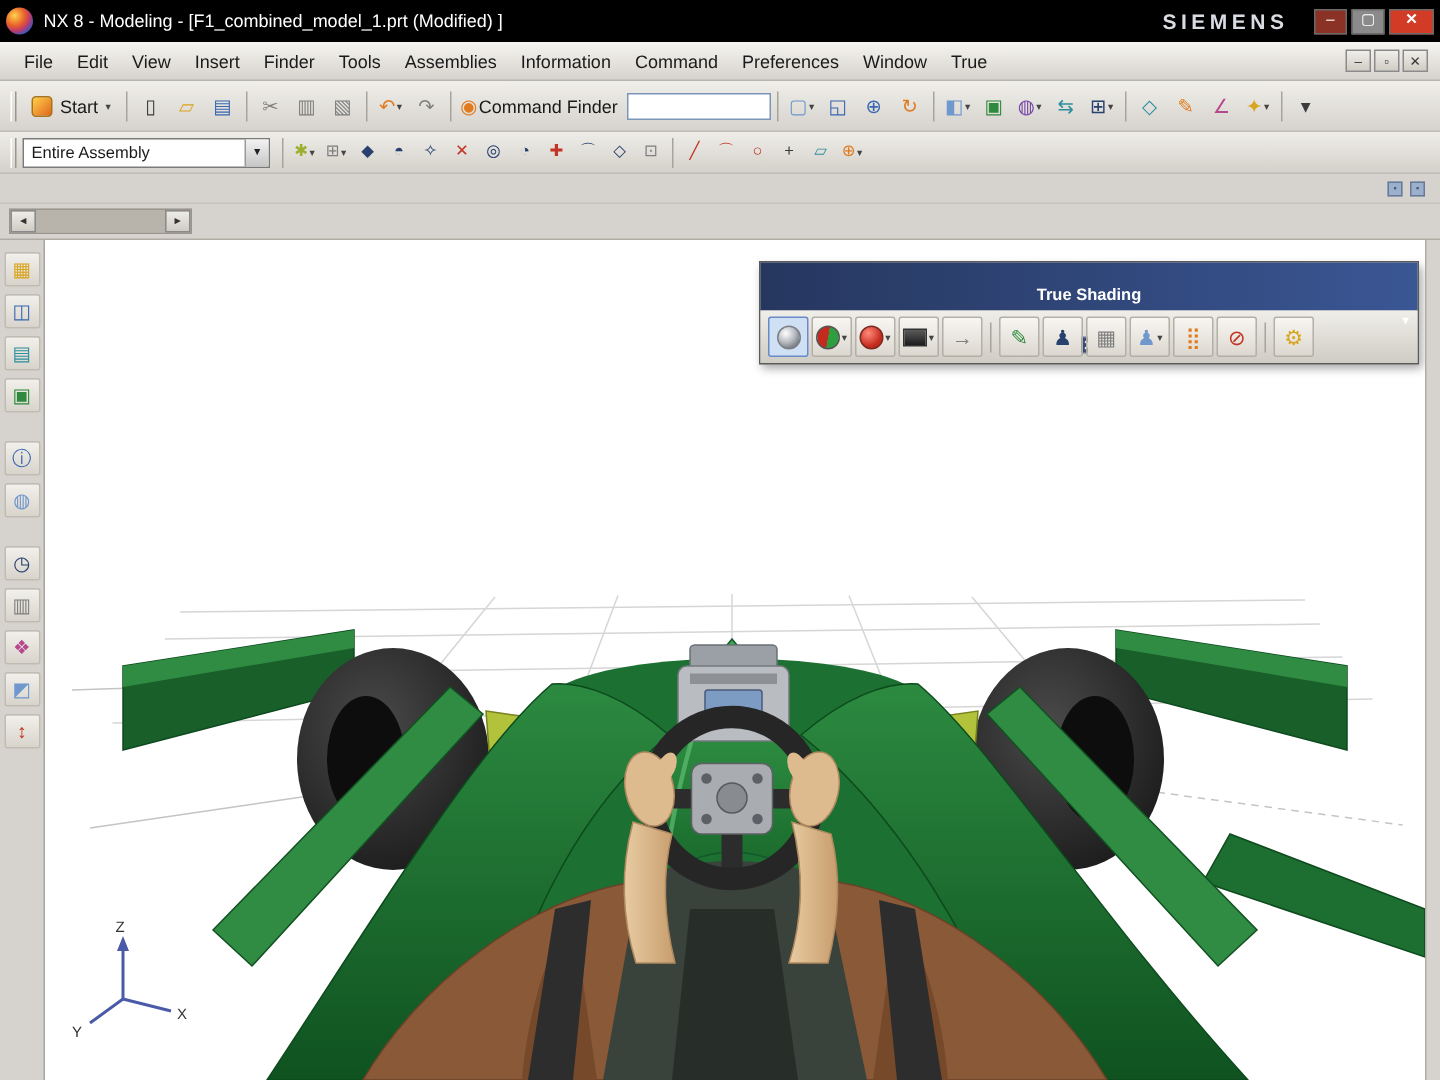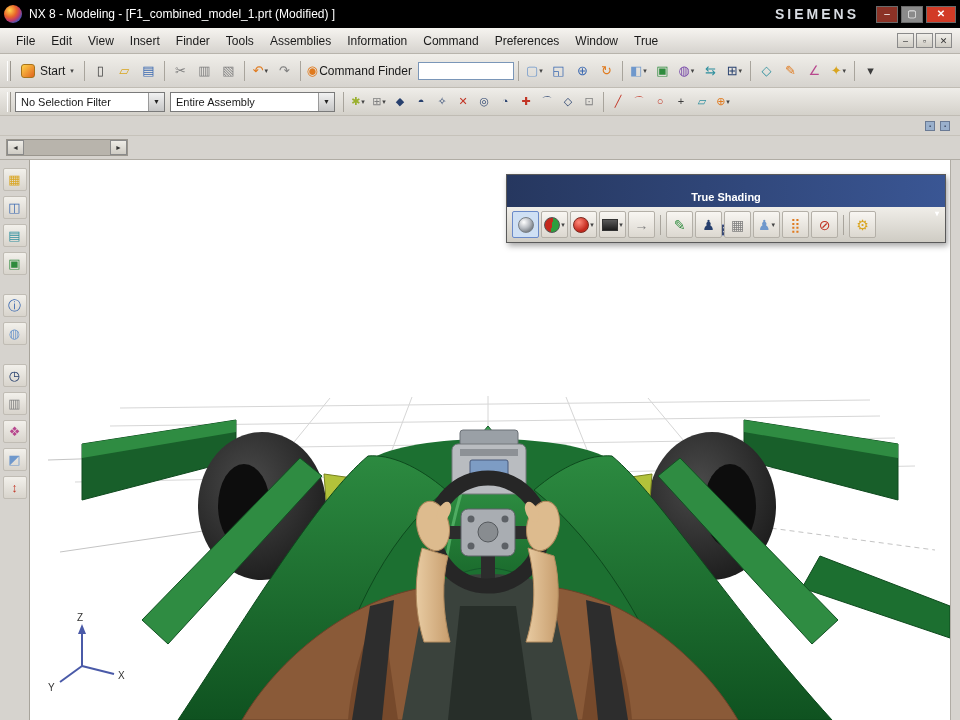--- a/index.html
+++ b/index.html
@@ -207,24 +207,20 @@
       <i class="dd">▾</i>
     </span>
   <span class="sep"></span>
   <span class="tb">
       <i class="g cDk">▾</i>
     </span>
 </div>
 
 <div class="toolbar2">
   <span class="grip"></span>
-  <span class="combo w-filter">
-    <span class="combo-text">No Selection Filter</span>
-    <span class="combo-btn">▼</span>
-  </span>
   <span class="combo w-scope">
     <span class="combo-text">Entire Assembly</span>
     <span class="combo-btn">▼</span>
   </span>
   <span class="sep"></span>
   <span class="tb tb2">
       <i class="g cLg">✱</i>
       <i class="dd">▾</i>
     </span>
   <span class="tb tb2">

